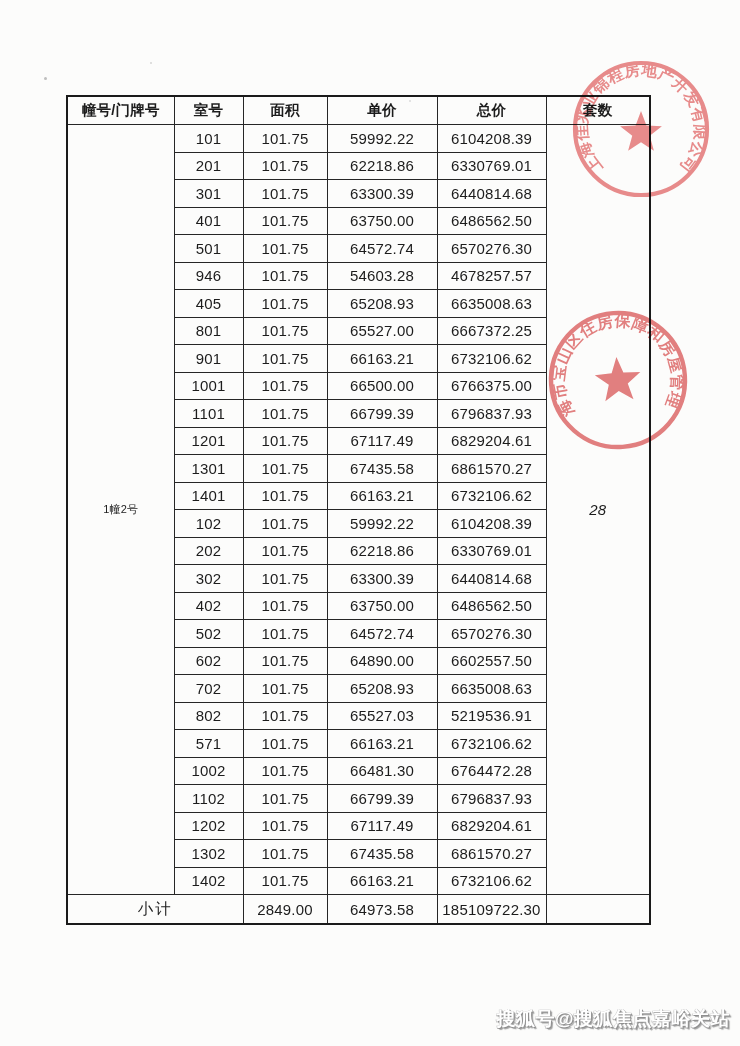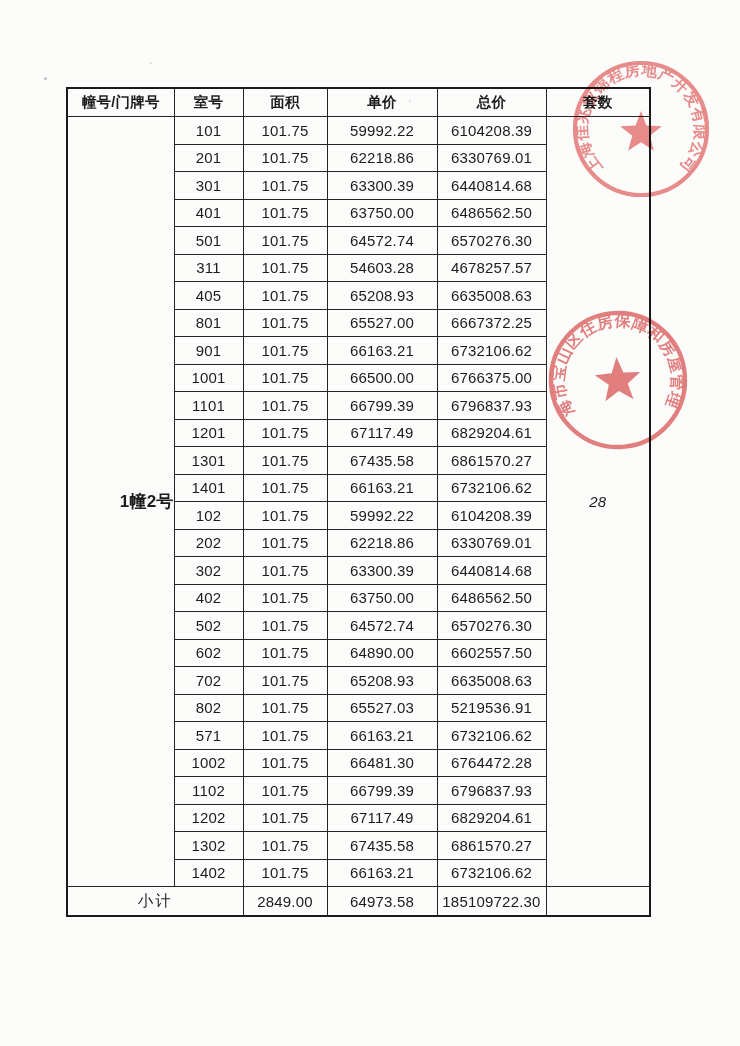--- a/index.html
+++ b/index.html
@@ -14,21 +14,21 @@
   .sheet{position:absolute;inset:0;}
 
   
   .speck{position:absolute;background:#8d8d8d;border-radius:50%;opacity:.55;}
   .speck.s1{left:44px;top:77px;width:3px;height:3px;}
   .speck.s2{left:150px;top:62px;width:2px;height:2px;opacity:.35;}
   .speck.s3{left:409px;top:100px;width:2px;height:2px;opacity:.3;}
 
   
   table.price{
-    position:absolute;left:66px;top:87px;
+    position:absolute;left:66px;top:95px;
     width:583px;
     border-collapse:collapse;
     table-layout:fixed;
     border:2.6px solid #1a1a1a;
     background:transparent;
   }
   table.price th, table.price td{
     border:1.5px solid #262626;
     text-align:center;
     vertical-align:middle;
@@ -39,23 +39,22 @@
     white-space:nowrap;
     overflow:hidden;
   }
   table.price thead th{
     height:27px;
     font-weight:600;
     font-size:14.5px;
   }
   table.price tbody tr{height:27.5px;}
   table.price .col-building{
-    font-weight:700;
-    font-size:17px;
-    text-align:right;
+    font-weight:400;
+    font-size:11px;
   }
   table.price .col-count{font-size:15px;font-style:italic;}
   table.price tfoot td{height:28px;font-size:15px;}
   table.price tfoot .subtotal-label{font-size:15.5px;letter-spacing:2px;}
 
   
   .stamp{
     position:absolute;
     pointer-events:none;
     opacity:.8;
@@ -135,21 +134,21 @@
           <td>63750.00</td>
           <td>6486562.50</td>
         </tr>
         <tr>
           <td>501</td>
           <td>101.75</td>
           <td>64572.74</td>
           <td>6570276.30</td>
         </tr>
         <tr>
-          <td>311</td>
+          <td>946</td>
           <td>101.75</td>
           <td>54603.28</td>
           <td>4678257.57</td>
         </tr>
         <tr>
           <td>405</td>
           <td>101.75</td>
           <td>65208.93</td>
           <td>6635008.63</td>
         </tr>
@@ -306,13 +305,14 @@
     <defs>
       <path id="arc2" d="M 33.6,109.7 A 54,54 0 1,1 116.4,109.7"></path>
     </defs>
     <circle cx="75" cy="75" r="67" fill="none" stroke-width="4.4" stroke="#de6161"></circle>
     <polygon points="0,-24 5.88,-8.09 22.8,-7.42 9.51,3.09 14.1,19.4 0,10 -14.1,19.4 -9.51,3.09 -22.8,-7.42 -5.88,-8.09" transform="translate(75,76)" fill="#de6161"></polygon>
     <text font-size="16" font-weight="600" letter-spacing="0.5" fill="#de6161">
       <textPath href="#arc2" startOffset="50%" text-anchor="middle">上海市宝山区住房保障和房屋管理局</textPath>
     </text>
   </svg>
 
+  <div class="watermark">搜狐号@搜狐焦点嘉峪关站</div>
 </div>
 
 </body></html>

